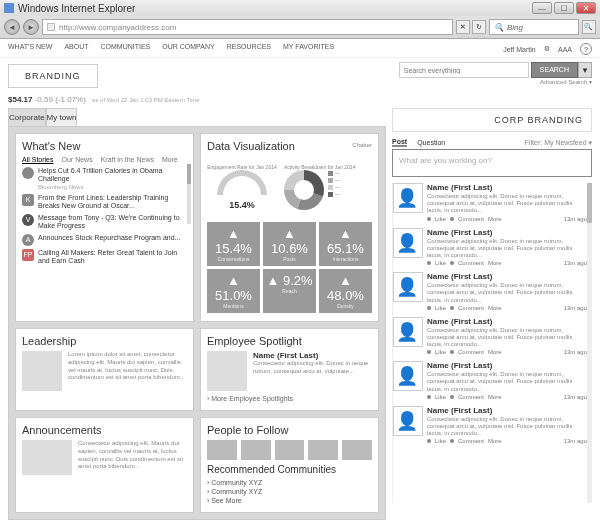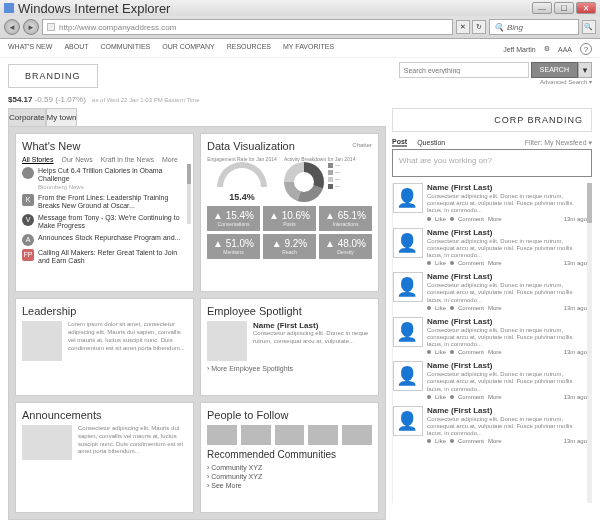--- a/index.html
+++ b/index.html
@@ -2,21 +2,21 @@
 <html><head>
 <meta charset="utf-8">
 <style>
   * { box-sizing: border-box; margin: 0; padding: 0; font-family: Arial, sans-serif; }
   body { width: 600px; height: 520px; background: #fff; font-size: 9px; color: #333; overflow: hidden; }
   
   
   .chrome { background: linear-gradient(#e8e8e8,#d8d8d8); border-bottom: 1px solid #aaa; }
   .titlebar { display: flex; align-items: center; padding: 2px 4px; height: 16px; background: linear-gradient(#f0f0f0,#dcdcdc); }
   .favicon { width: 10px; height: 10px; background: #5a8ed8; margin-right: 4px; }
-  .title { font-size: 13px; color: #333; flex: 1; }
+  .title { font-size: 10px; color: #333; flex: 1; }
   .winbtns { display: flex; gap: 2px; }
   .winbtn { width: 20px; height: 12px; background: linear-gradient(#eee,#ccc); border: 1px solid #999; border-radius: 2px; display: flex; align-items: center; justify-content: center; font-size: 8px; color: #555; }
   .winbtn.close { background: linear-gradient(#e88,#c44); color: #fff; }
   
   .navbar { display: flex; align-items: center; padding: 3px 4px; gap: 3px; height: 22px; }
   .navbtn { width: 16px; height: 16px; border-radius: 50%; background: radial-gradient(#ddd,#aaa); border: 1px solid #888; display:flex;align-items:center;justify-content:center;font-size:8px;color:#555; }
   .url { flex: 1; background: #fff; border: 1px solid #aaa; height: 16px; padding: 0 4px; font-size: 8px; display: flex; align-items: center; }
   .url .doc { width:8px; height:8px; background:#eee; border:1px solid #bbb; margin-right:4px; }
   .url input { border:0; outline:0; flex:1; font-size:8px; color:#888; }
   .urlbtns { display:flex; gap:2px; }
@@ -68,33 +68,33 @@
   .news-badge { width:12px; height:12px; border-radius:50%; background:#888; color:#fff; font-size:7px; display:flex;align-items:center;justify-content:center; flex-shrink:0; }
   .news-badge.sq { border-radius:2px; }
   .news-text { font-size:7px; line-height:1.2; }
   .news-text .src { color:#aaa; font-size:6px; display:block; }
   
   .scrollhint { position:absolute; right:2px; top:30px; width:4px; height:60px; background:#ddd; }
   .scrollhint::after { content:""; display:block; width:100%; height:20px; background:#aaa; }
   
   .chartpanel { font-size:6px; }
   .chartpanel .topright { position:absolute; right:6px; top:8px; color:#888; }
-  .chartrow { display:flex; gap:7px; margin:4px 0; }
+  .chartrow { display:flex; gap:7px; margin:12px 0; }
   .gauge { width:70px; height:40px; position:relative; }
   .gauge-arc { width:50px;height:25px;border:6px solid #ccc;border-bottom:none;border-radius:50px 50px 0 0; margin:0 auto; }
   .gauge-val { position:absolute; bottom:0; left:0; right:0; text-align:center; font-size:9px; font-weight:bold; }
   .gauge-lbl { font-size:5px; text-align:center; color:#888; }
   .pie { width:40px; height:40px; border-radius:50%; background: conic-gradient(#555 0 30%, #888 30% 55%, #aaa 55% 75%, #ccc 75% 100%); position:relative; }
   .pie::after { content:""; position:absolute; inset:25%; background:#fff; border-radius:50%; }
   .legend { font-size:5px; color:#888; }
   .legend .row { display:flex; align-items:center; gap:2px; margin-bottom:1px; }
   .legend .sw { width:5px;height:5px;background:#888; }
   .metrics { display:grid; grid-template-columns: repeat(3,1fr); gap:3px; }
   .metric { background:#9a9a9a; color:#fff; text-align:center; padding:4px 2px; font-size:7px; }
-  .metric .v { font-size:10px; }
+  .metric .v { font-size:13px; }
   .metric .l { font-size:5px; opacity:.8; }
   
   .leadership { display:flex; gap:6px; }
   .thumb { width:40px; height:40px; background:#ddd; flex-shrink:0; }
   .lorem { font-size:6px; color:#888; line-height:1.3; }
   
   .spot-link { font-size:7px; color:#666; margin-top:4px; display:block; }
   
   .ann { display:flex; gap:6px; }
   .ann .thumb { width:50px; height:35px; }

